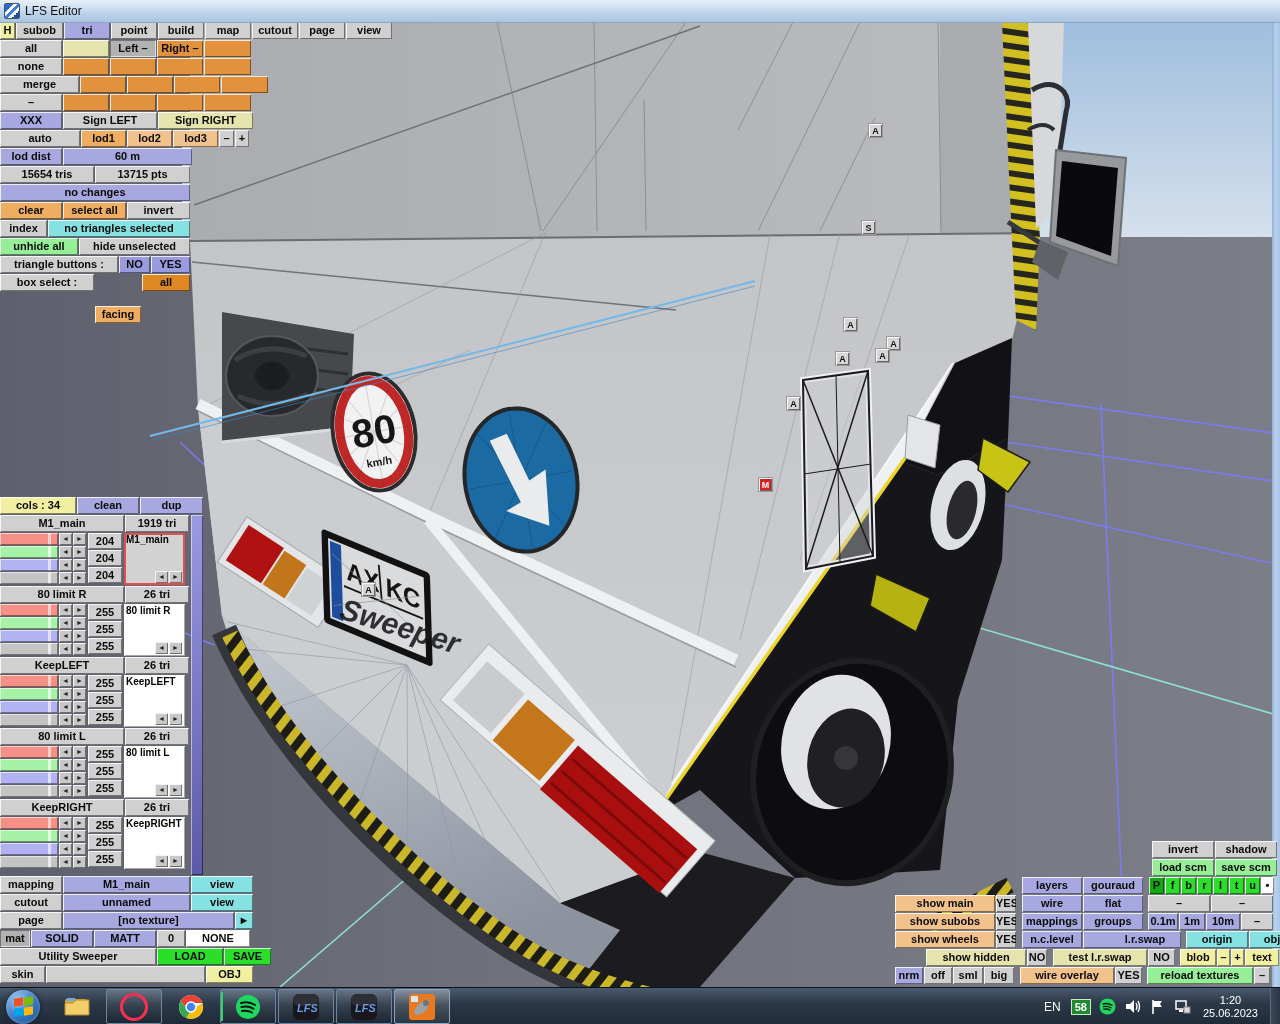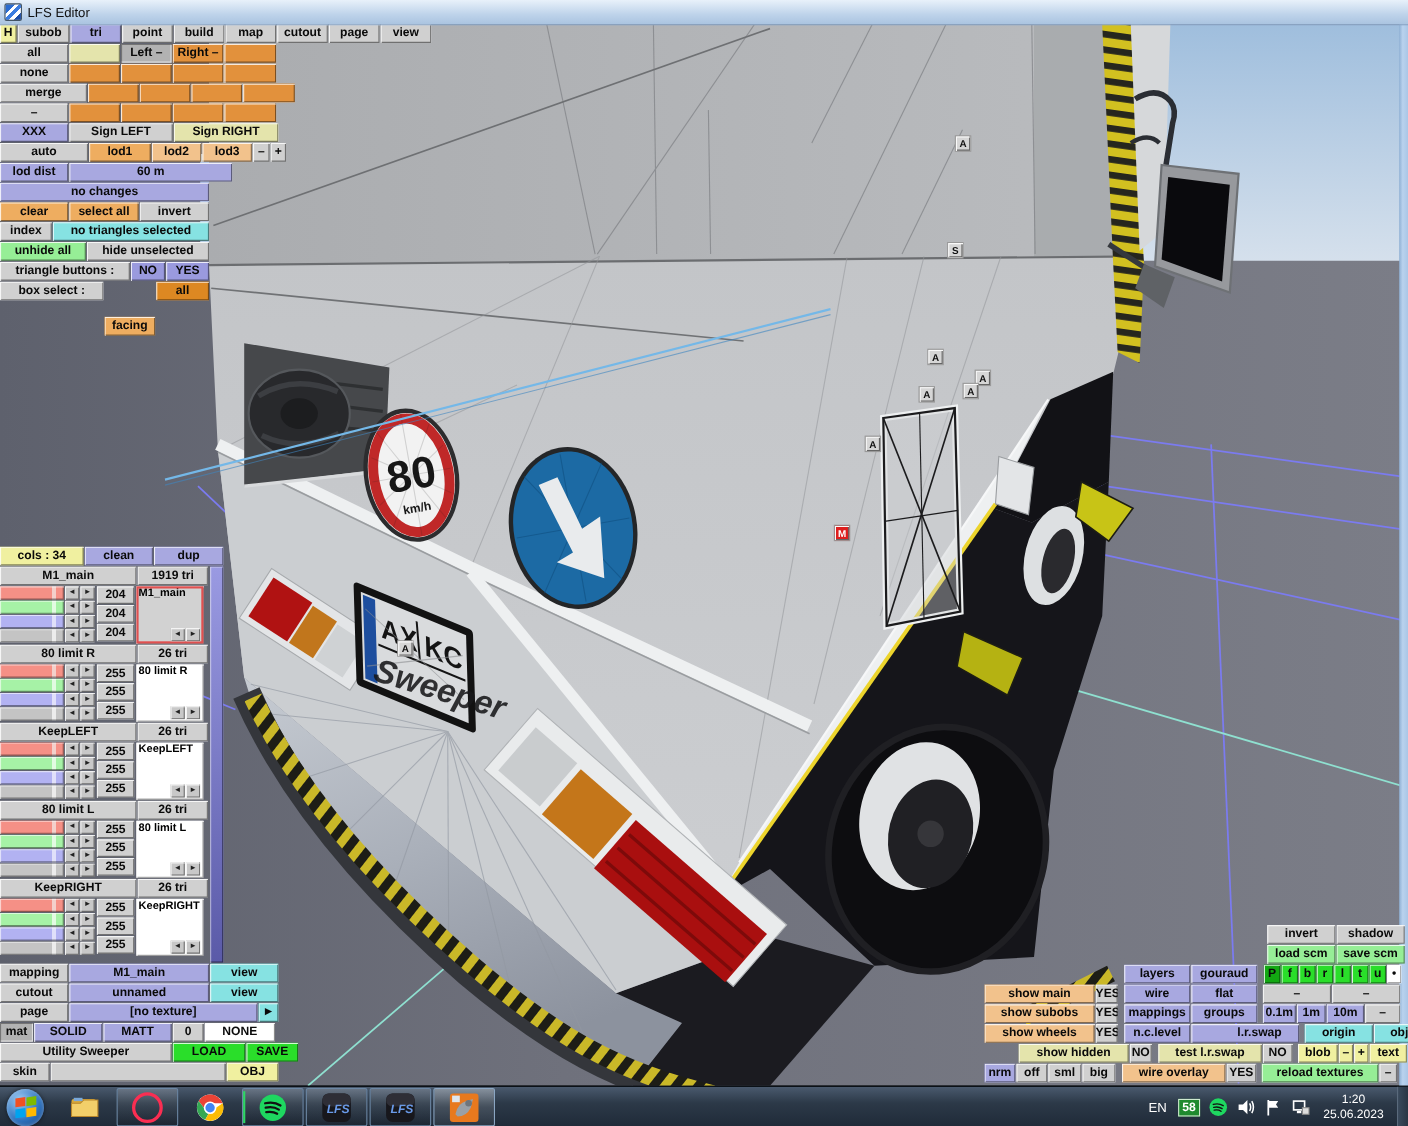--- a/index.html
+++ b/index.html
@@ -390,30 +390,35 @@
     </div>
     <div class="prow">
 
   <div class="cell purple" style="width: 62px;">XXX</div>
       <div class="cell gray" style="width: 94px;">Sign LEFT</div>
       <div class="cell paleyellow" style="width: 95px;">Sign RIGHT</div>
     </div>
     <div class="prow">
 
   <div class="cell gray" style="width: 80px;">auto</div>
-      <div class="cell orange2" style="width: 56px;">lod1</div>
+      <div class="cell orange2" style="width: 45px;">lod1</div>
       <div class="cell peach" style="width: 45px;">lod2</div>
       <div class="cell peach" style="width: 45px;">lod3</div>
       <div class="cell gray" style="width: 15px;">–</div>
       <div class="cell gray" style="width: 14px;">+</div>
     </div>
     <div class="prow">
 
   <div class="cell purple" style="width: 62px;">lod dist</div>
-      <div class="cell purple" style="width: 148px;">60 m</div>
+      <div class="cell purple" style="width: 129px;">60 m</div>
+    </div>
+    <div class="prow">
+
+  <div class="cell gray" style="width: 94px;">15654 tris</div>
+      <div class="cell gray" style="width: 95px;">13715 pts</div>
     </div>
     <div class="prow">
 
   <div class="cell purple" style="width: 190px;">no changes</div>
     </div>
     <div class="prow">
 
   <div class="cell orange2" style="width: 62px;">clear</div>
       <div class="cell orange2" style="width: 63px;">select all</div>
       <div class="cell gray" style="width: 63px;">invert</div>

